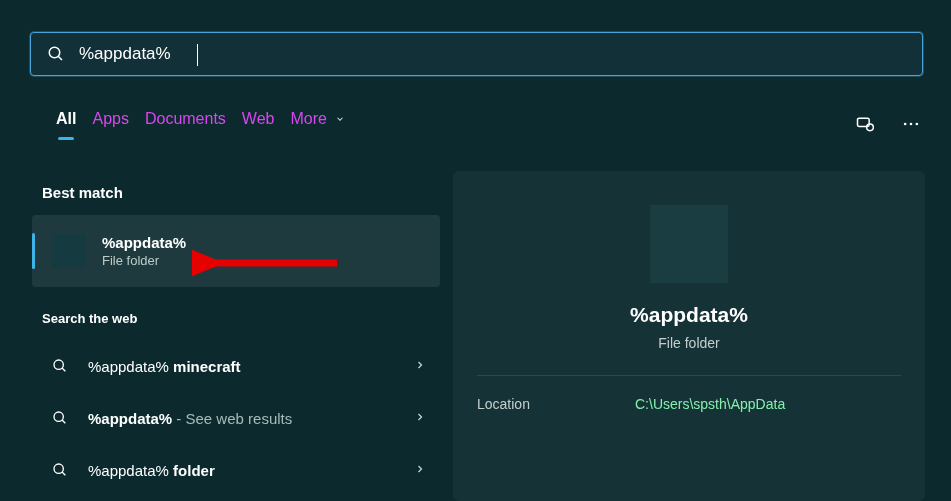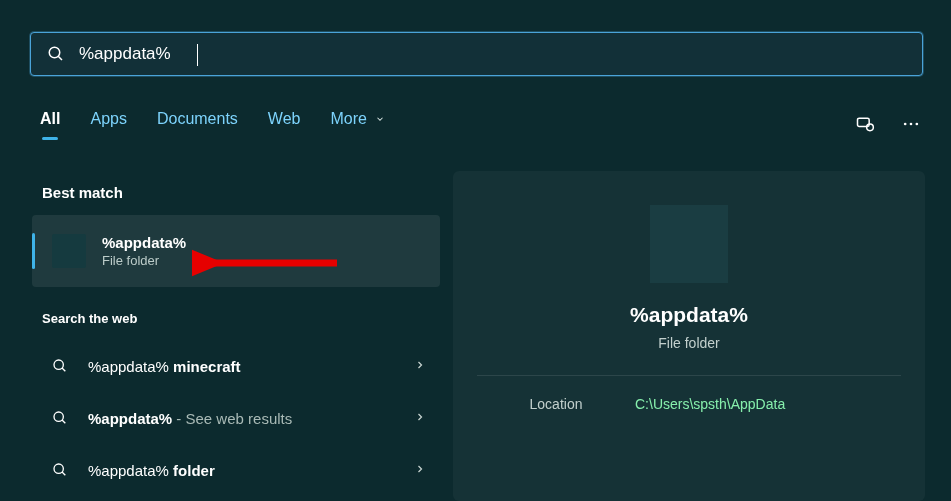--- a/index.html
+++ b/index.html
@@ -25,24 +25,24 @@
     .searchbar svg { flex: 0 0 auto; margin-right: 14px; }
     .searchbar input {
       background: transparent; border: none; outline: none;
       color: #fff; font-size: 17px; font-family: inherit; width: 100%;
     }
     .cursor {
       position: absolute; width: 1px; height: 22px;
       background: #fff; left: 166px; top: 11px;
     }
     .tabs {
-      position: absolute; left: 40px; top: 110px;
-      display: flex; align-items: flex-end; gap: 30px;
-    }
-    .tab { font-size: 16px; color: #7dd3fc; cursor: pointer; padding-bottom: 10px; position: relative; }
+      position: absolute; left: 56px; top: 110px;
+      display: flex; align-items: flex-end; gap: 16px;
+    }
+    .tab { font-size: 16px; color: #d946ef; cursor: pointer; padding-bottom: 10px; position: relative; }
     .tab.active { font-weight: 600; color: #fff; }
     .tab.active::after {
       content: ""; position: absolute; left: 2px; right: 2px; bottom: -2px;
       height: 3px; background: #3fb3e8; border-radius: 2px;
     }
     .tab .chev { margin-left: 4px; }
     .topright {
       position: absolute; right: 30px; top: 114px;
       display: flex; gap: 26px; align-items: center;
     }
@@ -84,21 +84,21 @@
       border-radius: 6px;
       color: #fff;
     }
     .right-pane .thumb-big {
       width: 78px; height: 78px; background: #1a3d42;
       margin: 34px auto 20px;
     }
     .right-pane .r-title { text-align: center; font-size: 21px; font-weight: 600; }
     .right-pane .r-sub { text-align: center; font-size: 14px; color: #c2d0cd; margin-top: 8px; }
     .right-pane .divider { height: 1px; background: rgba(255,255,255,0.1); margin: 24px 24px 0; }
-    .right-pane .row { display: flex; padding: 20px 24px; font-size: 14px; text-align: center; }
+    .right-pane .row { display: flex; padding: 20px 24px; font-size: 14px; }
     .right-pane .row .key { width: 158px; color: #c2d0cd; }
     .right-pane .row .val { color: #86efac; }
     .arrow {
       position: absolute; left: 192px; top: 248px; pointer-events: none;
     }
   </style>
 </head>
 <body>
 
 <div class="searchbar">

